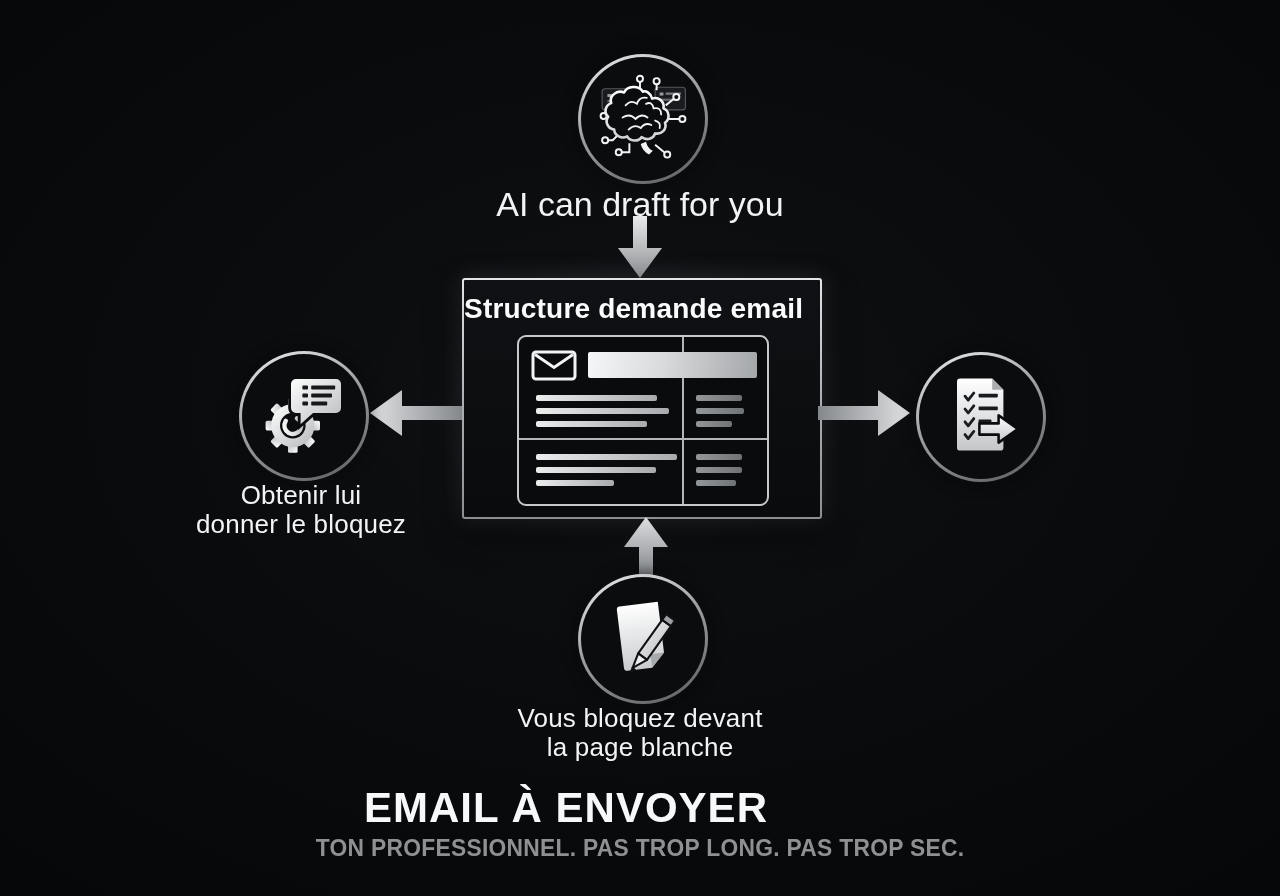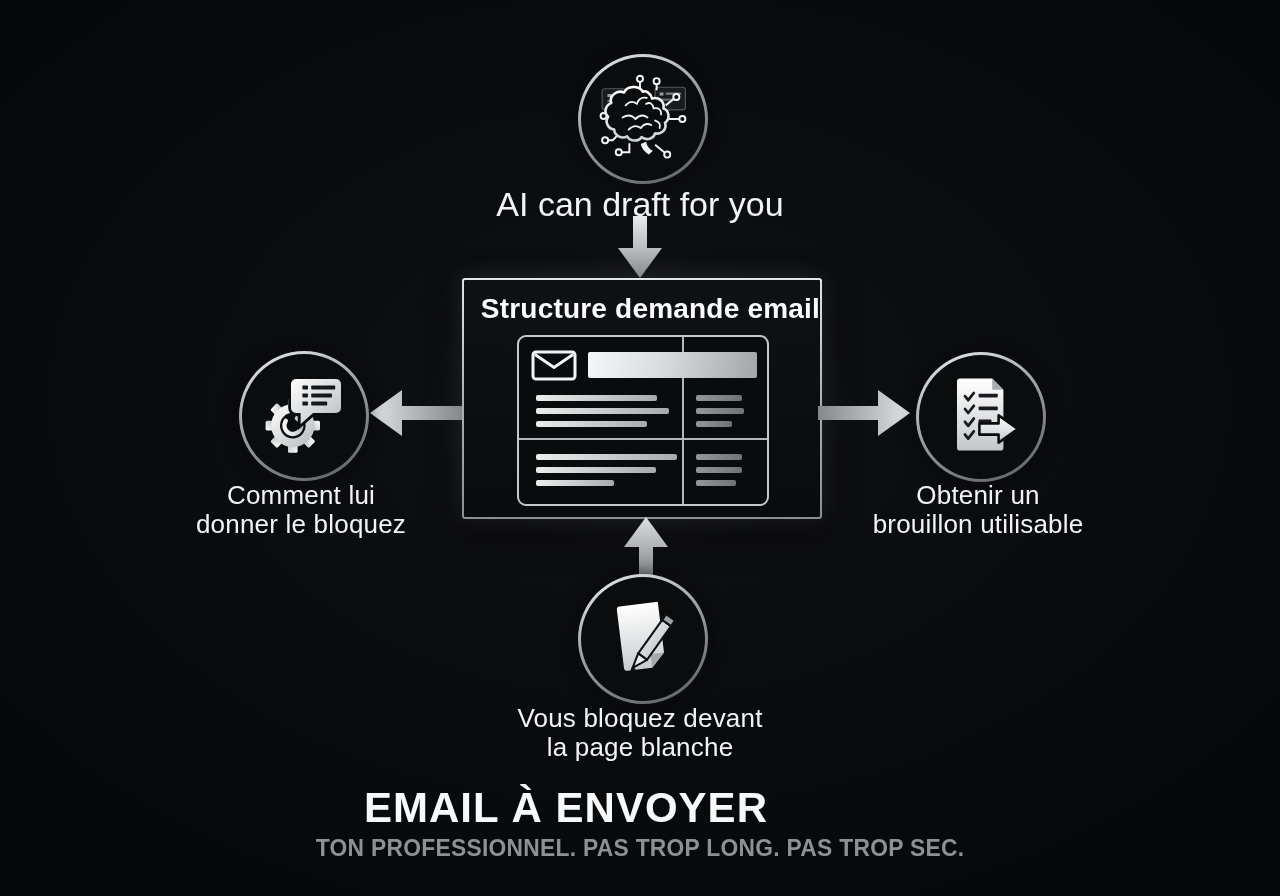--- a/index.html
+++ b/index.html
@@ -31,21 +31,21 @@
   }
   
   .center-box{
     position:absolute;left:462px;top:278px;width:356px;height:237px;
     border:2px solid transparent;border-radius:3px;
     background:linear-gradient(180deg,#101114,#0a0b0d) padding-box,
                linear-gradient(180deg,#e3e5e7 0%,#aeb1b4 50%,#8c8f92 100%) border-box;
     box-shadow:0 0 26px rgba(185,195,205,0.14), 0 14px 34px rgba(0,0,0,0.55);
   }
   .center-title{
-    position:absolute;left:0;top:13px;width:100%;text-align:right;
+    position:absolute;left:0;top:13px;width:100%;text-align:left;
     font-size:28px;font-weight:800;letter-spacing:0.2px;color:#fafbfc;
   }
   
   .mock{
     position:absolute;left:53px;top:55px;width:248px;height:167px;
     border:2px solid #c6c9cb;border-radius:9px;background:#0a0b0d;
   }
   .mock .vdiv{position:absolute;left:163px;top:0;width:2px;height:100%;background:#b4b7ba;}
   .mock .hdiv{position:absolute;left:0;top:101px;width:100%;height:2px;background:#b4b7ba;}
   .mock .subject{
@@ -235,21 +235,21 @@
             <rect x="69" y="22" width="30" height="5" rx="1"></rect>
           <rect x="58" y="32" width="7" height="5" rx="1"></rect>
             <rect x="69" y="32" width="26" height="5" rx="1"></rect>
           <rect x="58" y="42" width="7" height="5" rx="1"></rect>
             <rect x="69" y="42" width="20" height="5" rx="1"></rect>
         </g>
       </g>
     </svg>
   </div>
   <div class="node-label" style="left:131px;top:481px;">
-    <div>Comment lui</div>
+    <div>Obtenir lui</div>
     <div>donner le bloquez</div>
   </div>
 
   <div class="node" style="left:916px;top:352px;">
     <svg width="96" height="96" viewBox="0 0 120 120">
       <defs>
         <linearGradient id="gPg" x1="0" y1="0" x2="0" y2="1">
           <stop offset="0" stop-color="#ffffff"></stop>
             <stop offset="1" stop-color="#c4c7c9"></stop>
         </linearGradient>
@@ -266,24 +266,20 @@
       </g>
       <g fill="#1a1b1e">
         <rect x="57" y="31" width="24" height="4.5" rx="1"></rect>
         <rect x="57" y="47" width="24" height="4.5" rx="1"></rect>
         <rect x="57" y="63" width="16" height="4.5" rx="1"></rect>
         <rect x="57" y="79" width="16" height="4.5" rx="1"></rect>
       </g>
       <path d="M58,68 h24 v-10 l24,17 -24,17 v-10 h-24 z" fill="url(#gPg)" stroke="#0b0c0e" stroke-width="3.2" stroke-linejoin="round"></path>
     </svg>
   </div>
-  <div class="node-label" style="left:808px;top:481px;">
-    <div>Obtenir un</div>
-    <div>brouillon utilisable</div>
-  </div>
 
   <div class="node" style="left:578px;top:574px;">
     <svg width="96" height="96" viewBox="0 0 120 120">
       <defs>
         <linearGradient id="gPp" x1="0" y1="0" x2="0" y2="1">
           <stop offset="0" stop-color="#ffffff"></stop>
             <stop offset="1" stop-color="#c9ccce"></stop>
         </linearGradient>
         <linearGradient id="gPe" x1="0" y1="0" x2="1" y2="1">
           <stop offset="0" stop-color="#f4f5f6"></stop>

